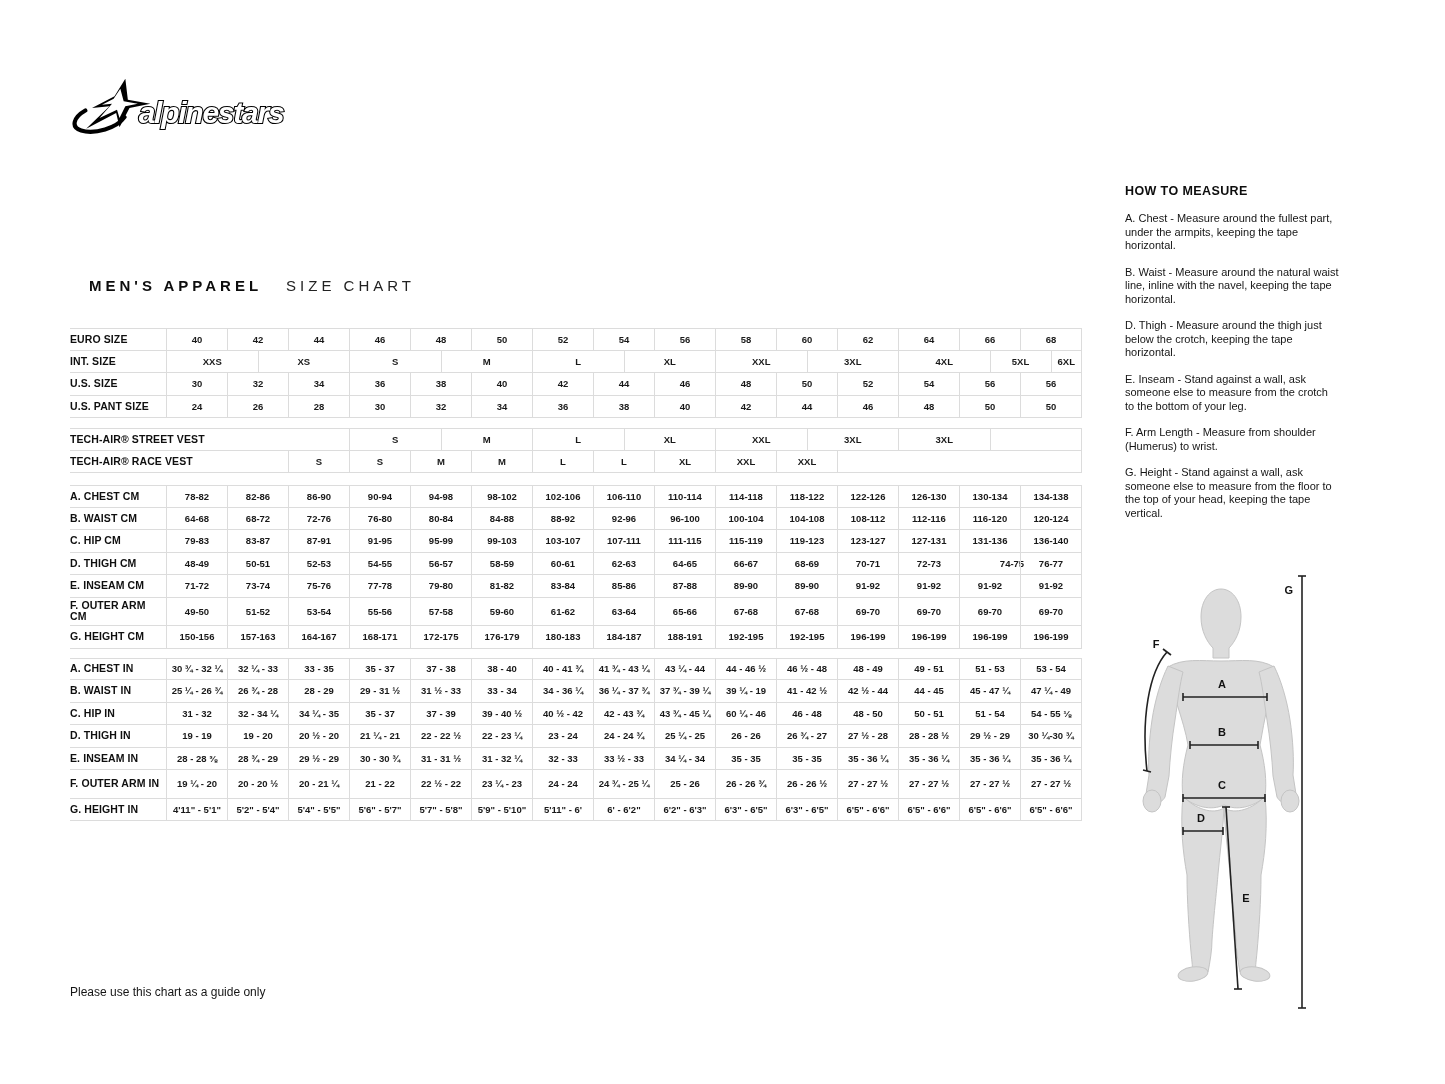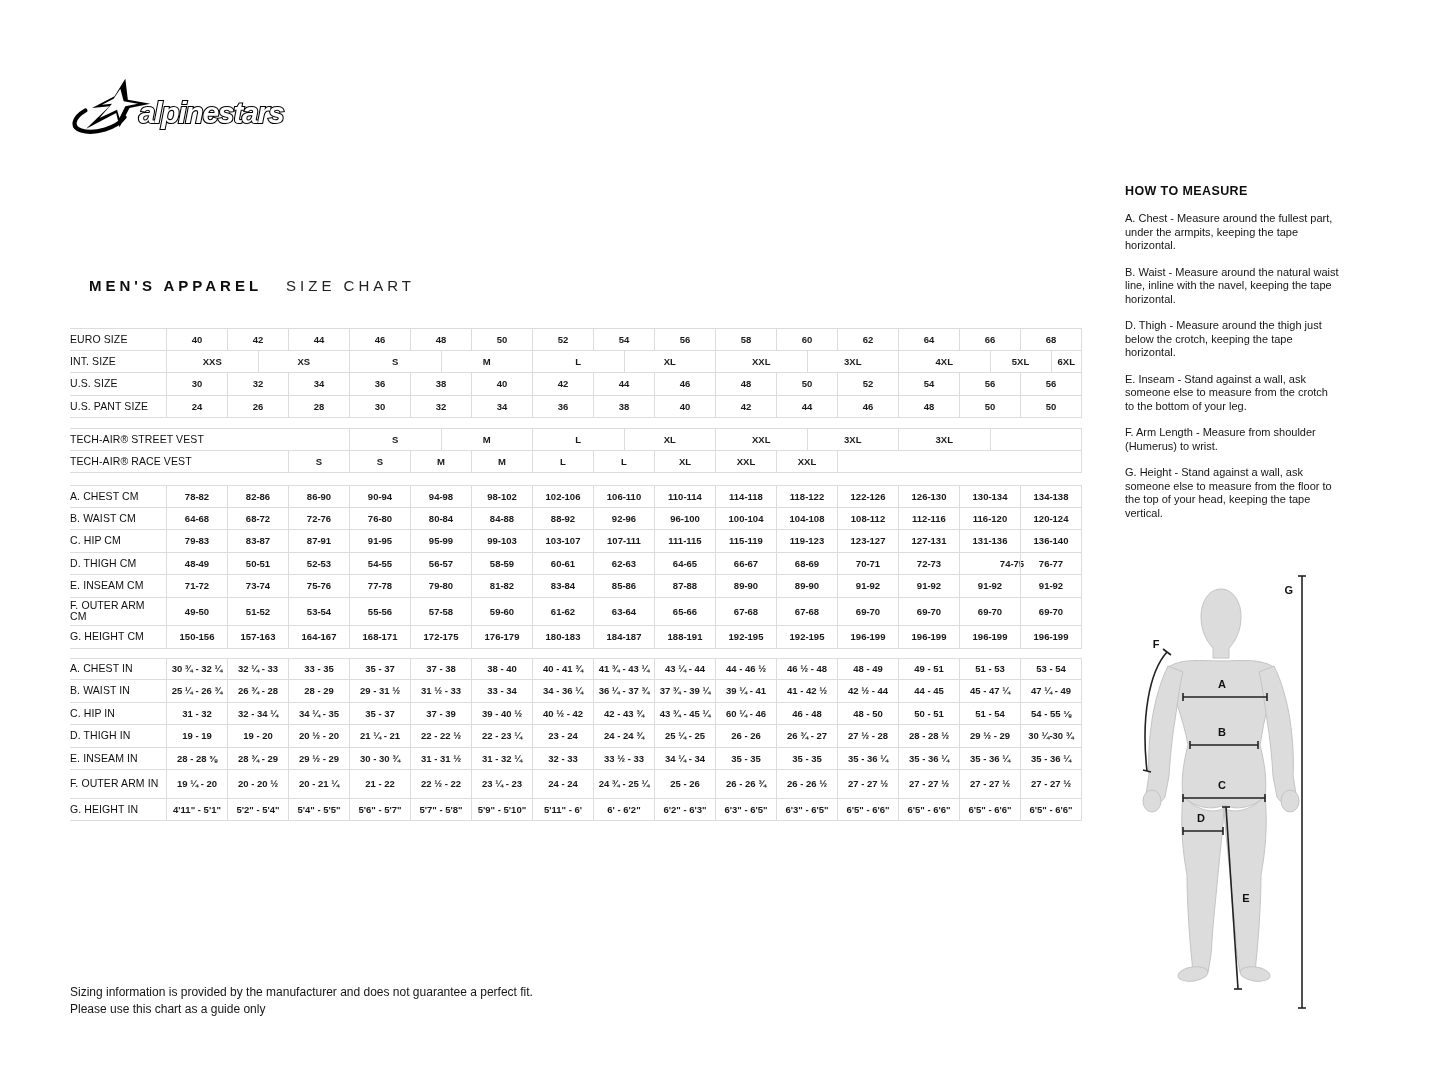--- a/index.html
+++ b/index.html
@@ -31,21 +31,21 @@
     grid-template-columns: 96px repeat(30, 30.5px);
     height:22.5px;
     border-bottom:1px solid #dcdcdc;
     border-right:1px solid #dcdcdc;
   }
   .trow.top  { border-top:1px solid #dcdcdc; }
   .trow.tall { height:28.5px; }
   .trow.spacer { border:none; }
   .tlabel {
     display:flex; align-items:center;
-    font-weight:400; font-size:10.5px; line-height:11px;
+    font-weight:700; font-size:10.5px; line-height:11px;
     color:#0f0f0f; padding-right:4px; letter-spacing:0.1px;
   }
   .tcell {
     display:flex; align-items:center; justify-content:center;
     border-left:1px solid #dcdcdc;
     font-weight:700; font-size:9.5px; color:#191919; white-space:nowrap;
   }
 
   
   .measure { position:absolute; left:1125px; top:184px; width:214px; }
@@ -326,21 +326,21 @@
       <div class="tlabel" style="grid-column: span 1;">B. WAIST IN</div>
       <div class="tcell" style="grid-column: span 2;">25 ¼ - 26 ¾</div>
       <div class="tcell" style="grid-column: span 2;">26 ¾ - 28</div>
       <div class="tcell" style="grid-column: span 2;">28 - 29</div>
       <div class="tcell" style="grid-column: span 2;">29 - 31 ½</div>
       <div class="tcell" style="grid-column: span 2;">31 ½ - 33</div>
       <div class="tcell" style="grid-column: span 2;">33 - 34</div>
       <div class="tcell" style="grid-column: span 2;">34 - 36 ¼</div>
       <div class="tcell" style="grid-column: span 2;">36 ¼ - 37 ¾</div>
       <div class="tcell" style="grid-column: span 2;">37 ¾ - 39 ¼</div>
-      <div class="tcell" style="grid-column: span 2;">39 ¼ - 41</div>
+      <div class="tcell" style="grid-column: span 2;">39 ¼ - 19</div>
       <div class="tcell" style="grid-column: span 2;">41 - 42 ½</div>
       <div class="tcell" style="grid-column: span 2;">42 ½ - 44</div>
       <div class="tcell" style="grid-column: span 2;">44 - 45</div>
       <div class="tcell" style="grid-column: span 2;">45 - 47 ¼</div>
       <div class="tcell" style="grid-column: span 2;">47 ¼ - 49</div>
     </div>
     <div class="trow">
       <div class="tlabel" style="grid-column: span 1;">C. HIP IN</div>
       <div class="tcell" style="grid-column: span 2;">31 - 32</div>
       <div class="tcell" style="grid-column: span 2;">32 - 34 ¼</div>
@@ -499,15 +499,14 @@
       <text x="97" y="221" text-anchor="middle">C</text>
       <text x="76" y="254" text-anchor="middle">D</text>
       <text x="121" y="334" text-anchor="middle">E</text>
       <text x="31" y="80" text-anchor="middle">F</text>
       <text x="168" y="26" text-anchor="end">G</text>
     </g>
   </svg>
 </div>
 
 <div class="disclaimer">
-  <div>Sizing information is provided by the manufacturer and does not guarantee a perfect fit.</div>
   <div>Please use this chart as a guide only</div>
 </div>
 
 </body></html>

